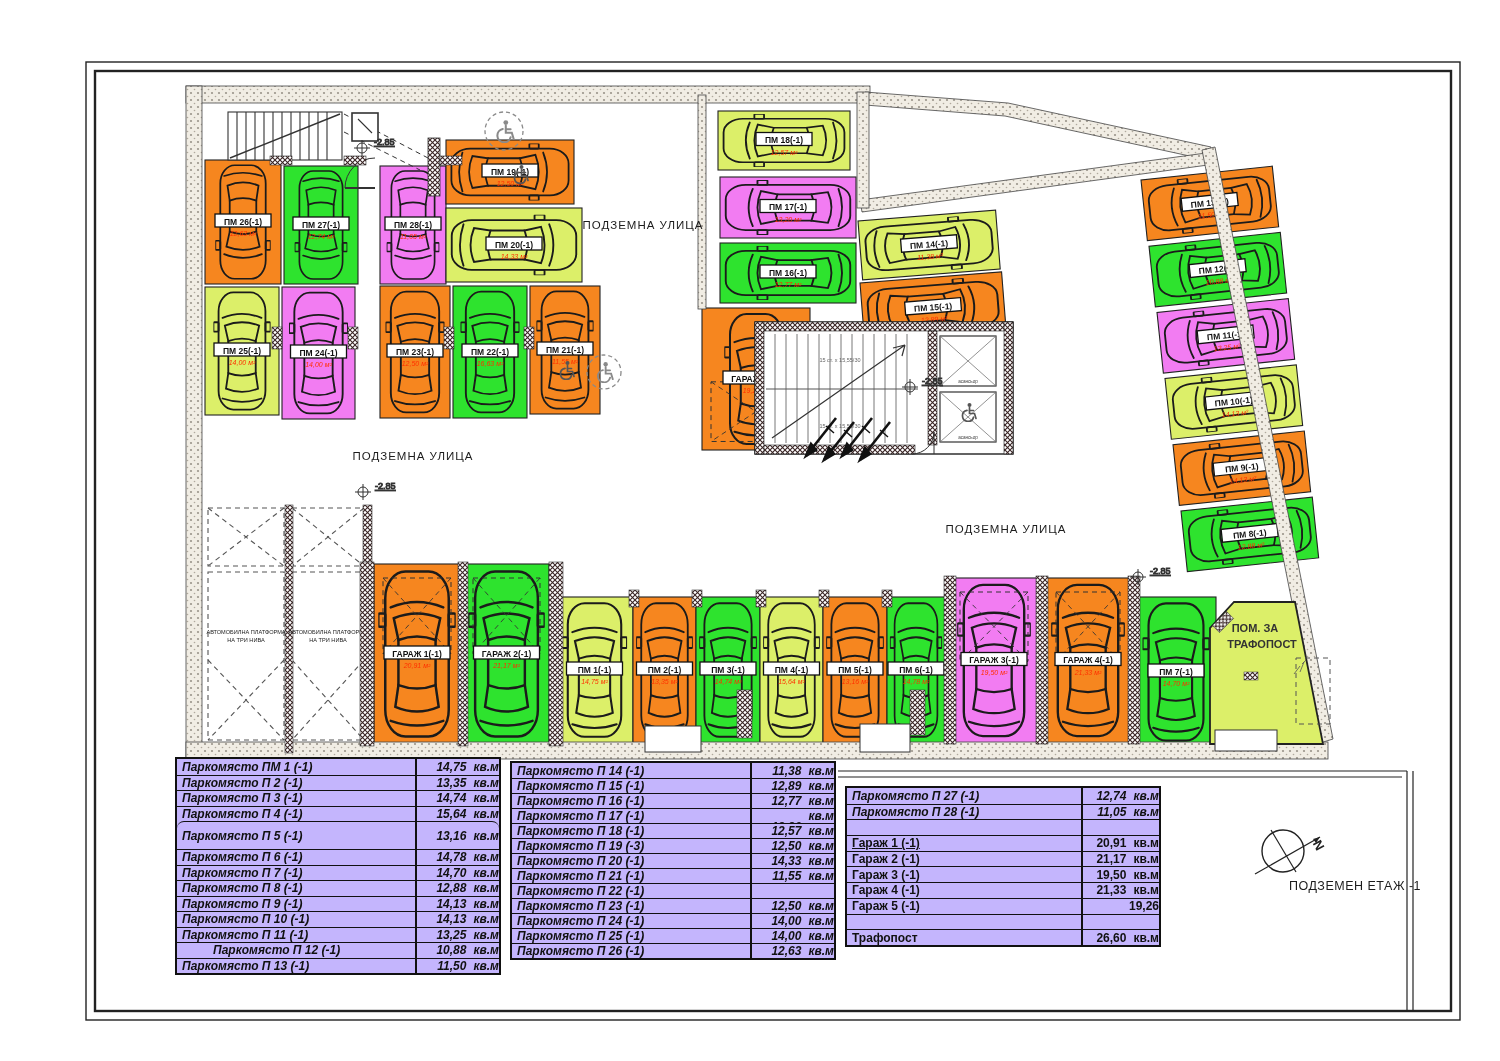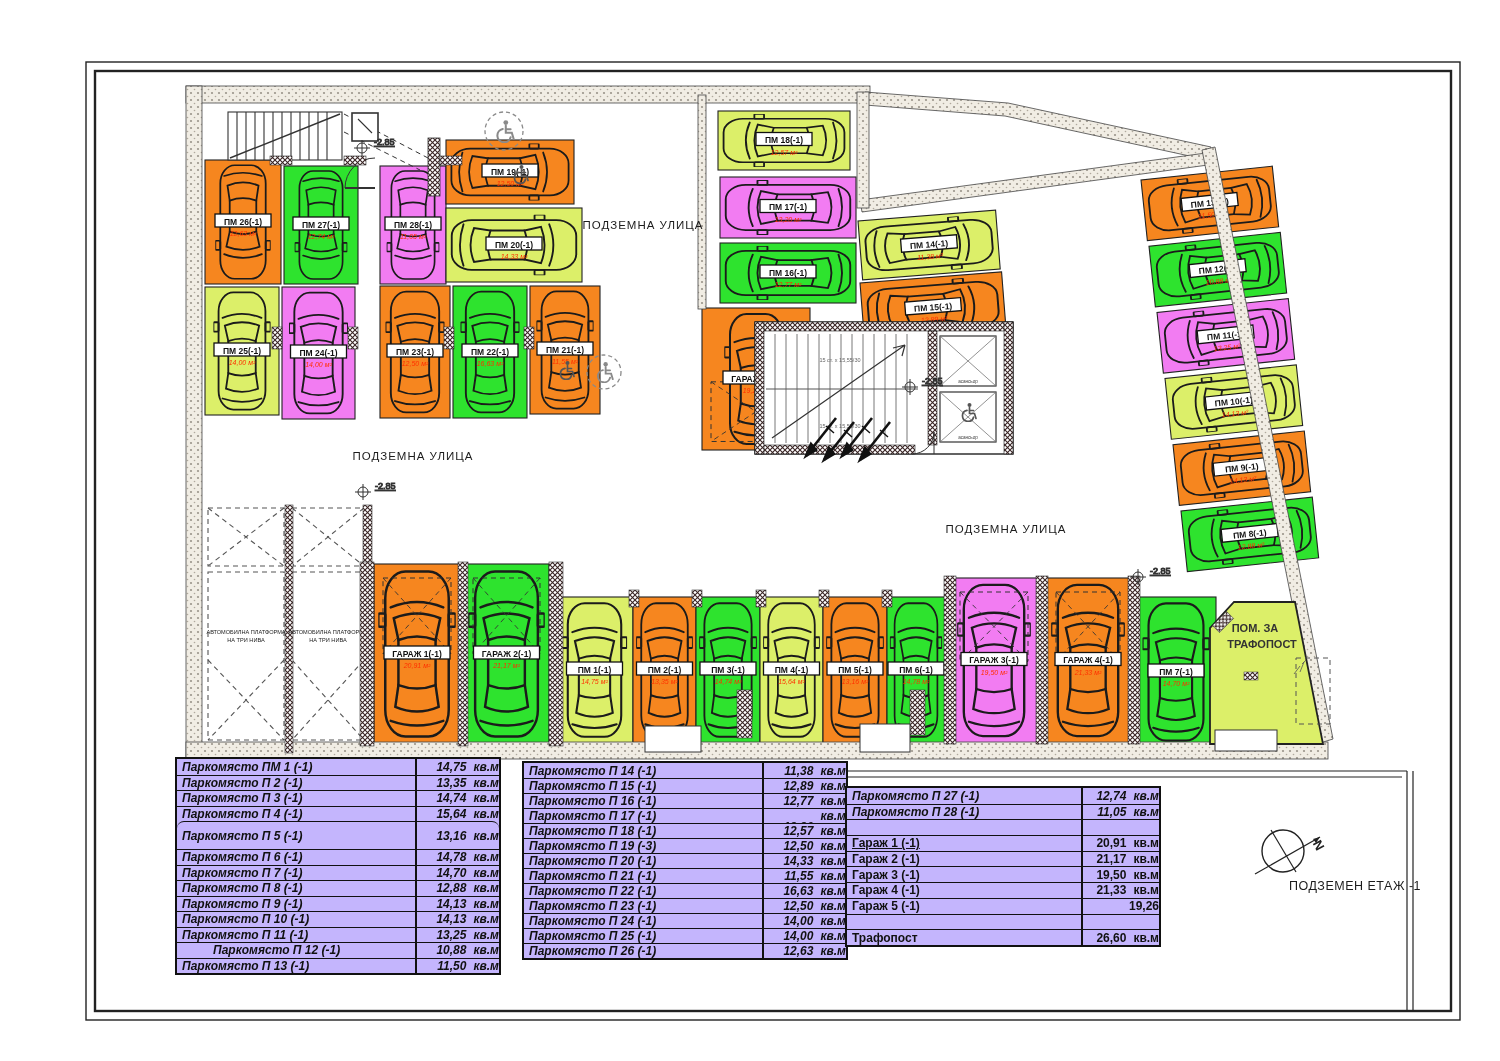--- a/index.html
+++ b/index.html
@@ -575,21 +575,21 @@
       </div>
     </div>
     <div class="trow" style="height: 15.5px;">
       <div class="tcell tname it" style="width: 240px;">Паркомясто П 13 (-1)</div>
       <div class="tcell tarea it" style="flex: 1 1 0%;">
         <span class="val" style="width: 48px;">11,50</span>
         <span class="unit">кв.м</span>
       </div>
     </div>
   </div>
-<div class="tbl" id="tbl2" style="left:522px;top:761px;width:326px;">
+<div class="tbl" id="tbl2" style="left:510px;top:761px;width:326px;">
     <div class="trow" style="height: 15px;">
       <div class="tcell tname it" style="width: 240px;">Паркомясто П 14 (-1)</div>
       <div class="tcell tarea it" style="flex: 1 1 0%;">
         <span class="val" style="width: 48px;">11,38</span>
         <span class="unit">кв.м</span>
       </div>
     </div>
     <div class="trow" style="height: 15px;">
       <div class="tcell tname it" style="width: 240px;">Паркомясто П 15 (-1)</div>
       <div class="tcell tarea it" style="flex: 1 1 0%;">
@@ -632,21 +632,21 @@
         <span class="unit">кв.м</span>
       </div>
     </div>
     <div class="trow" style="height: 15px;">
       <div class="tcell tname it" style="width: 240px;">Паркомясто П 21 (-1)</div>
       <div class="tcell tarea it" style="flex: 1 1 0%;">
         <span class="val" style="width: 48px;">11,55</span>
         <span class="unit">кв.м</span>
       </div>
     </div>
-    <div class="trow" style="height: 15px;">
+    <div class="trow" style="height: 15px; flex-direction: column;">
       <div class="tcell tname it" style="width: 240px;">Паркомясто П 22 (-1)</div>
       <div class="tcell tarea it" style="flex: 1 1 0%;">
         <span class="val" style="width: 48px;">16,63</span>
         <span class="unit">кв.м</span>
       </div>
     </div>
     <div class="trow" style="height: 15px;">
       <div class="tcell tname it" style="width: 240px;">Паркомясто П 23 (-1)</div>
       <div class="tcell tarea it" style="flex: 1 1 0%;">
         <span class="val" style="width: 48px;">12,50</span>

